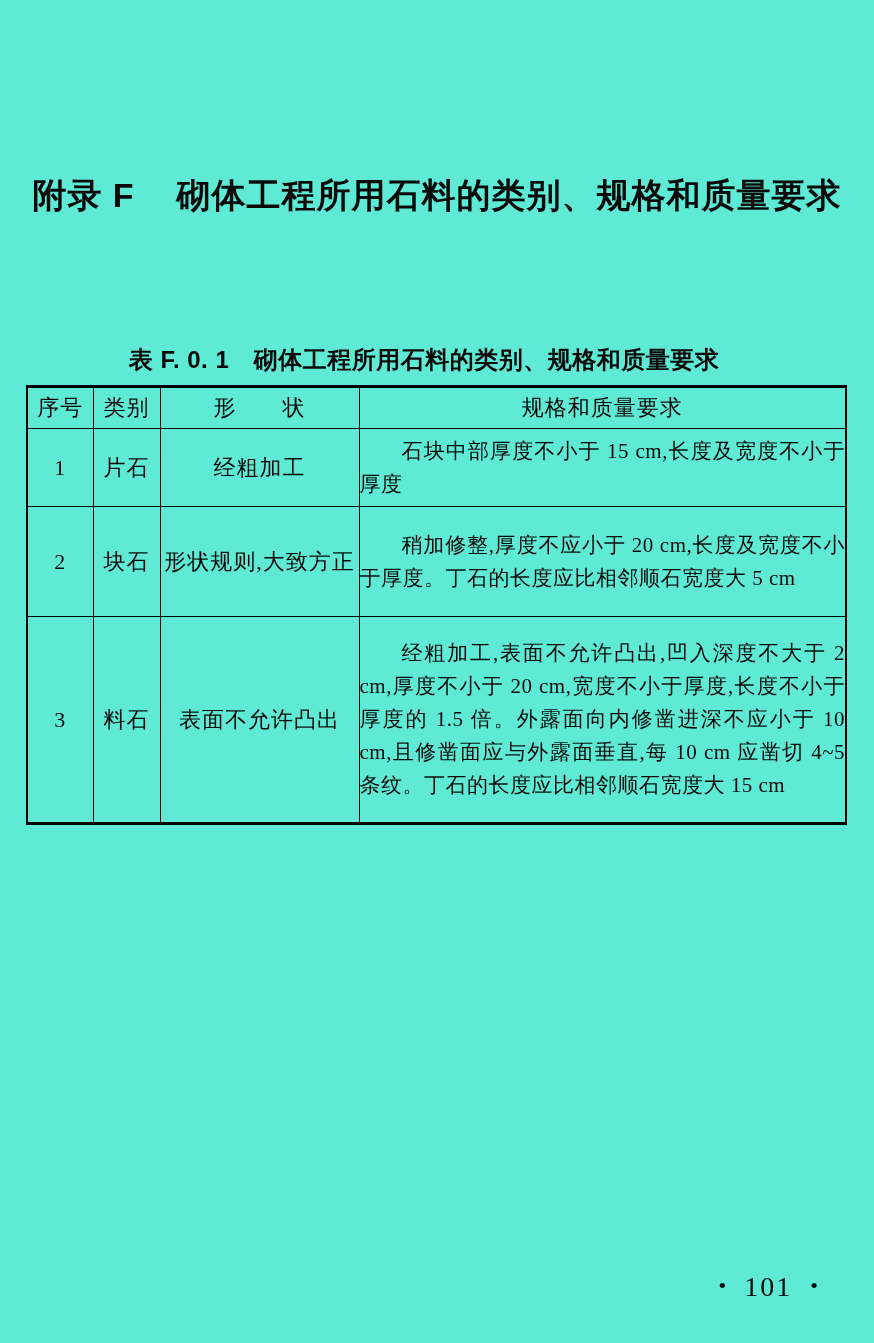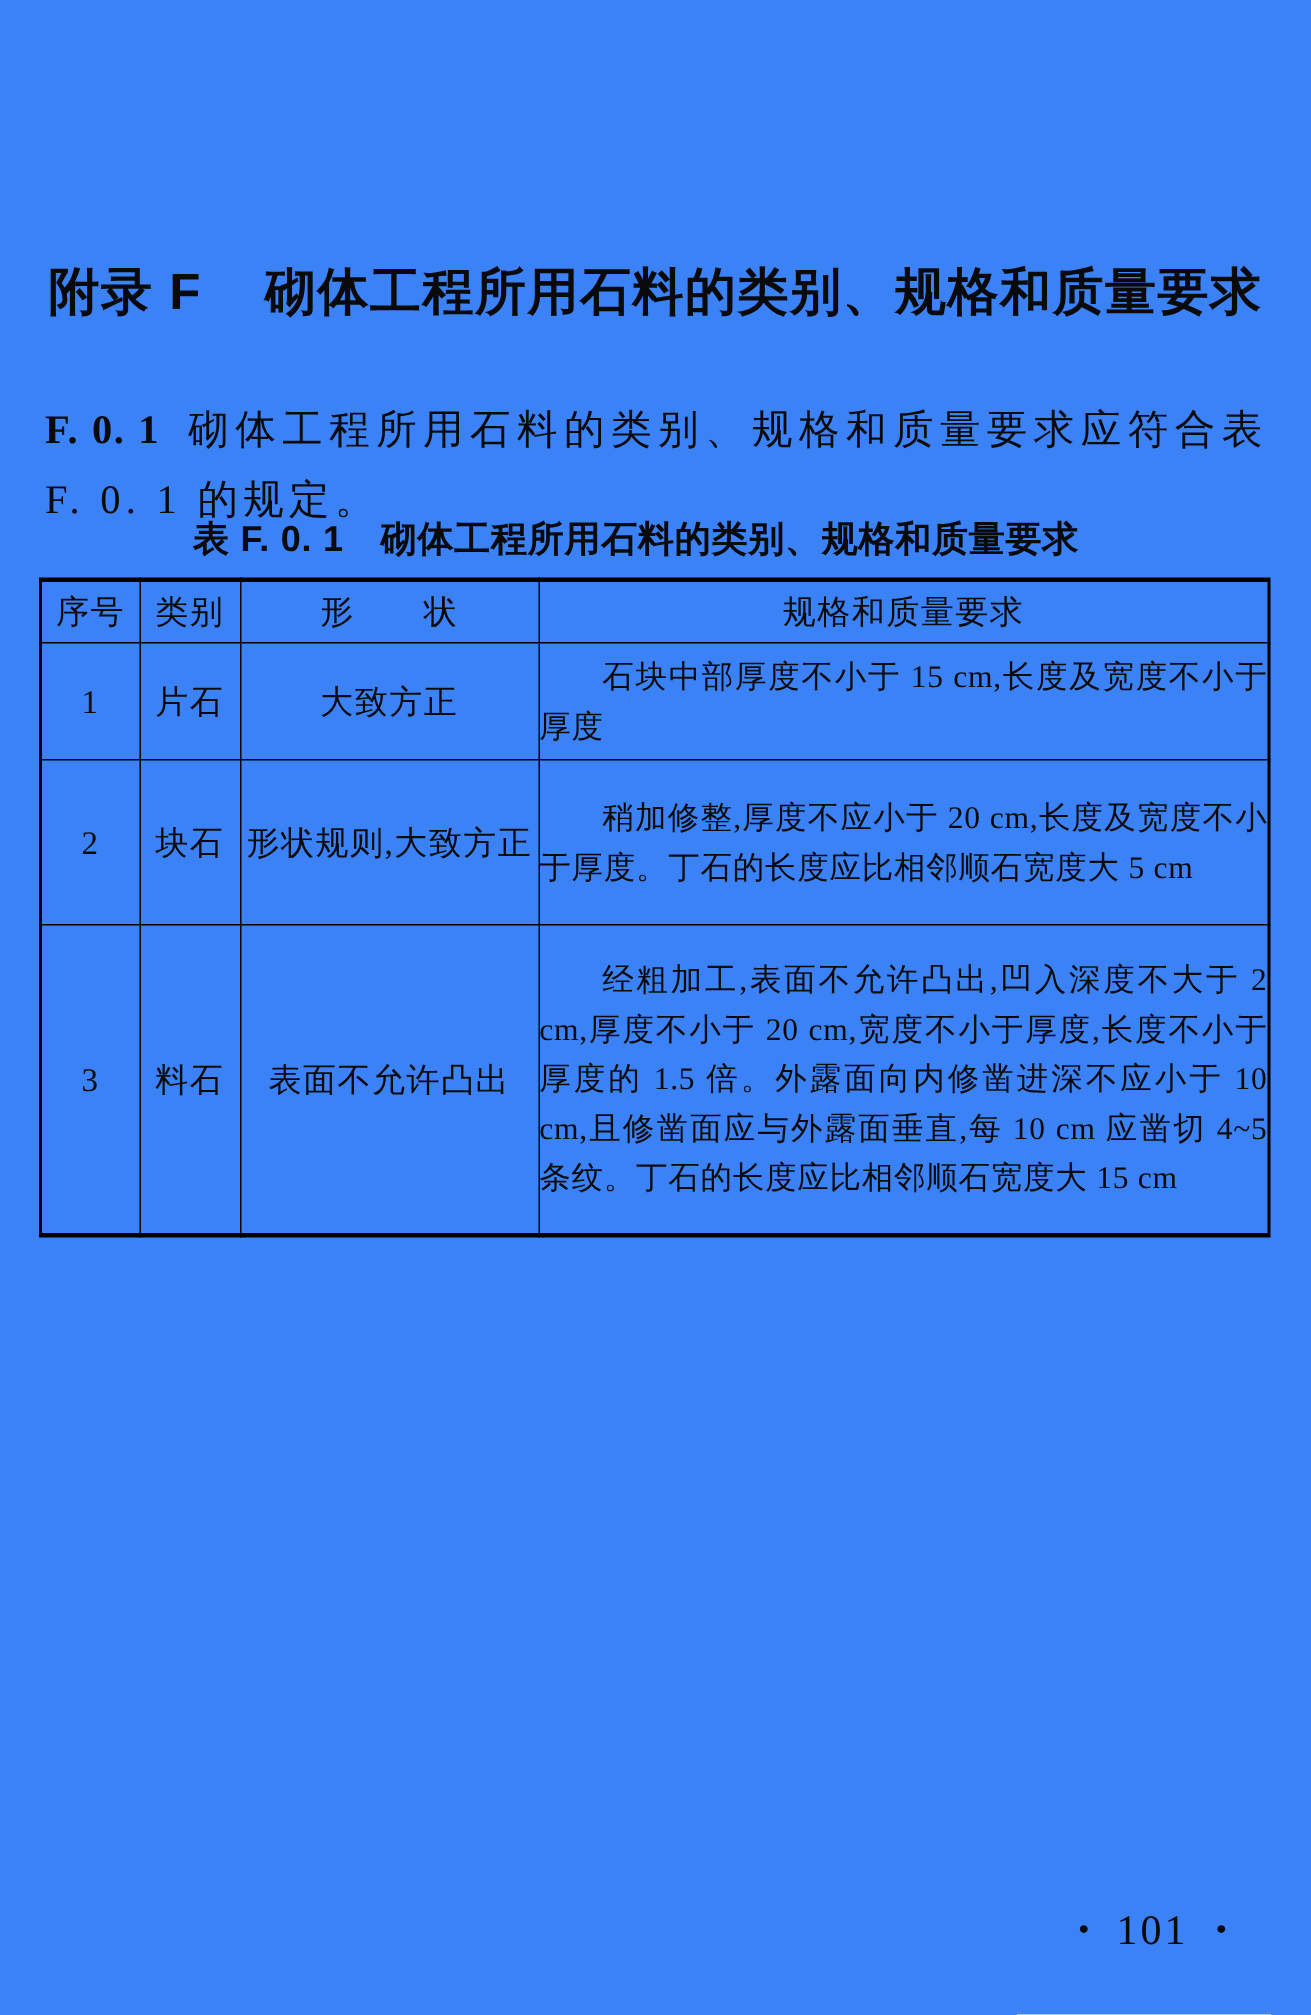--- a/index.html
+++ b/index.html
@@ -4,21 +4,21 @@
 <style>
   html, body {
     margin: 0;
     padding: 0;
     background: #ffffff;
   }
   .page {
     position: relative;
     width: 874px;
     height: 1343px;
-    background: #3b82f6;
+    background: #5eead4;
     color: #111111;
     font-family: "Liberation Serif", "DejaVu Serif", serif;
     overflow: hidden;
   }
 
   
   .doc-title {
     position: absolute;
     top: 146px;
     left: 0;
@@ -142,44 +142,41 @@
 </style>
 </head>
 <body>
 
 <div class="page">
 
   <h1 class="doc-title">
     <span class="title-prefix">附录 F</span><span>砌体工程所用石料的类别、规格和质量要求</span>
   </h1>
 
-  <p class="clause">
-    <span class="clause-label">F. 0. 1</span><span>砌体工程所用石料的类别、规格和质量要求应符合表 F. 0. 1 的规定。</span>
-  </p>
 
   <div class="table-caption">表 F. 0. 1　砌体工程所用石料的类别、规格和质量要求</div>
 
   <table class="spec-table">
     <colgroup>
       <col style="width:66px">
       <col style="width:67px">
       <col style="width:199px">
       <col style="width:487px">
     </colgroup>
     <tbody>
         <tr class="r-head">
       <th>序号</th>
       <th>类别</th>
       <th>形　　状</th>
       <th>规格和质量要求</th>
     </tr>
     <tr class="r-1">
       <td class="c-center">1</td>
       <td class="c-center">片石</td>
-      <td class="c-center">大致方正</td>
+      <td class="c-center">经粗加工</td>
       <td class="c-req">
         <span class="req-text">石块中部厚度不小于 15 cm,长度及宽度不小于厚度</span>
       </td>
     </tr>
     <tr class="r-2">
       <td class="c-center">2</td>
       <td class="c-center">块石</td>
       <td class="c-center">形状规则,大致方正</td>
       <td class="c-req">
         <span class="req-text">稍加修整,厚度不应小于 20 cm,长度及宽度不小于厚度。丁石的长度应比相邻顺石宽度大 5 cm</span>

